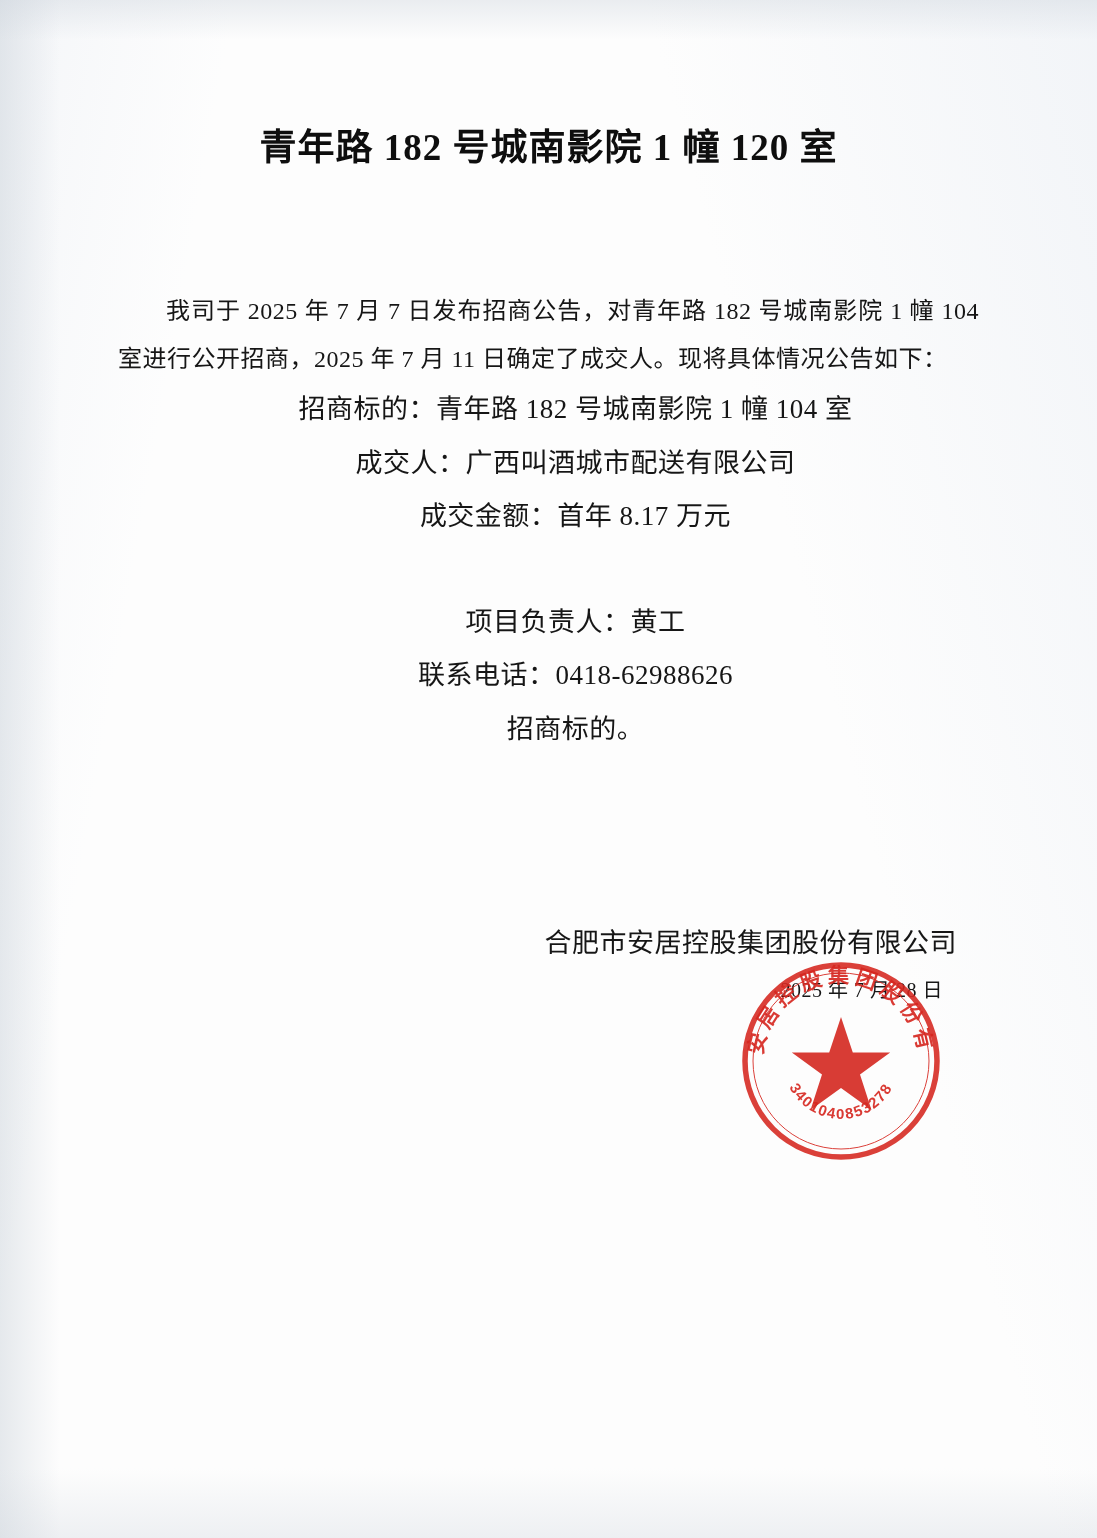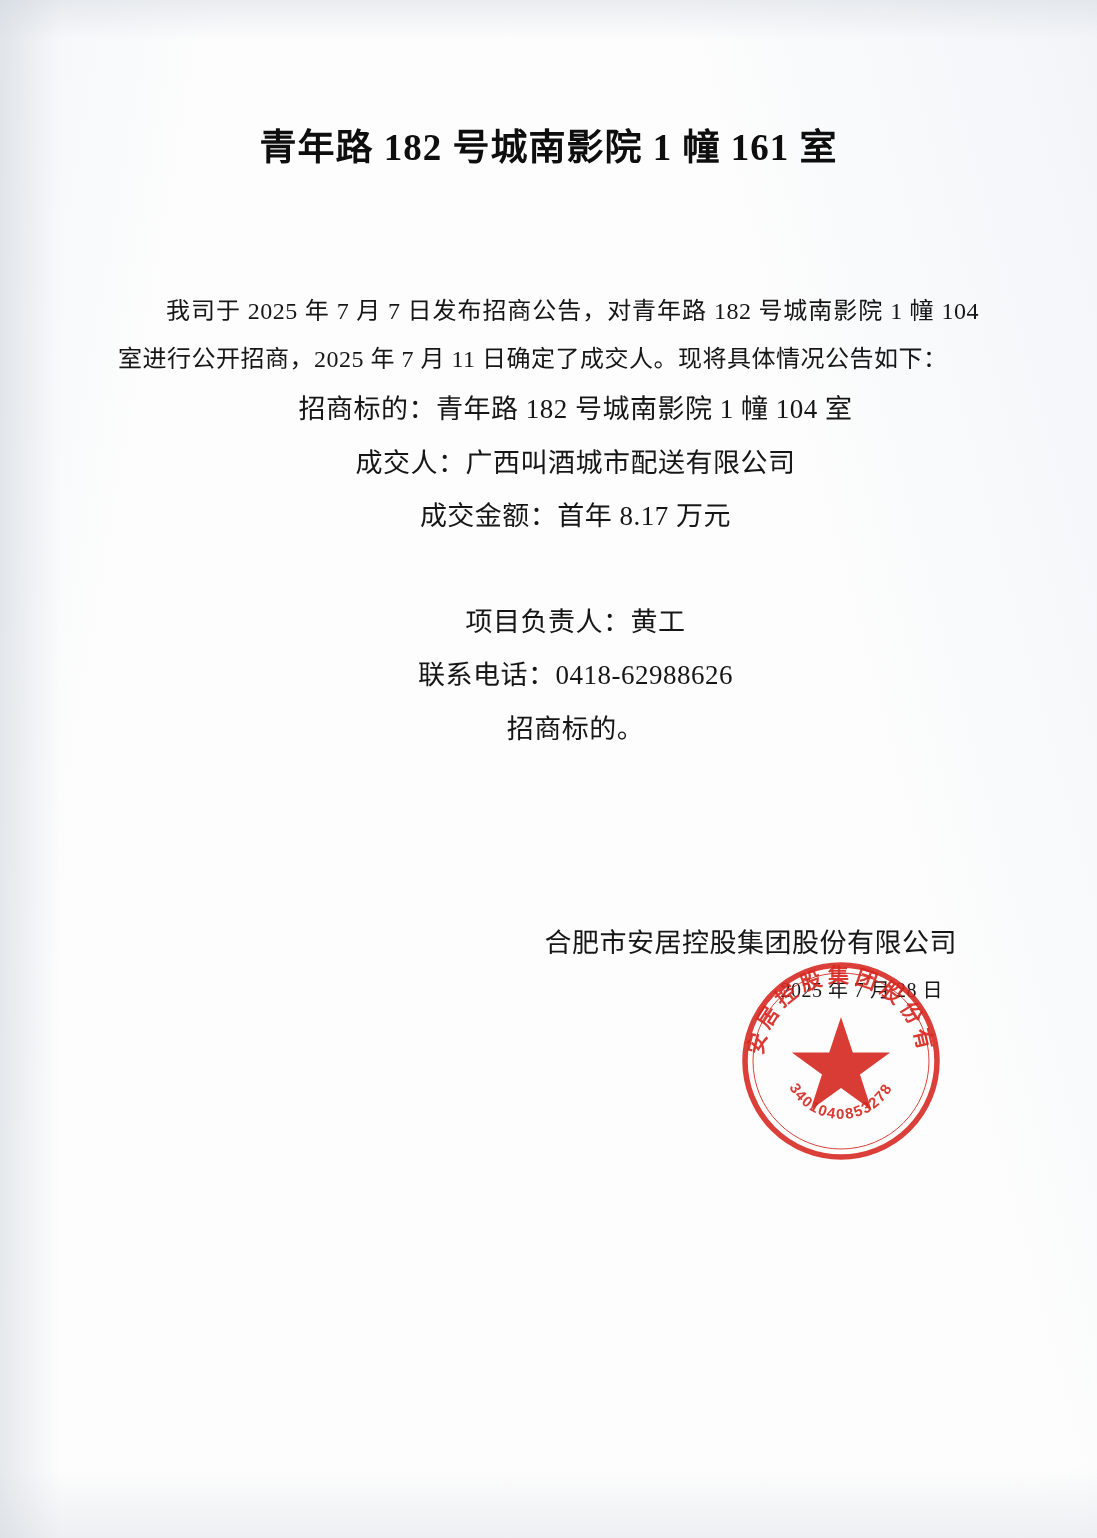--- a/index.html
+++ b/index.html
@@ -132,21 +132,21 @@
 <body>
 
 <div class="page">
   <div class="scan-shadow-left"></div>
   <div class="scan-shadow-top"></div>
   <div class="scan-shadow-bottom"></div>
 
   <div class="content">
 
     <h1 class="doc-title">
-      <span>青年路 182 号城南影院 1 幢 161 室</span>
+      <span>青年路 182 号城南影院 1 幢 120 室</span>
     </h1>
 
     <div class="body-block">
       <p class="para indent">我司于 2025 年 7 月 7 日发布招商公告，对青年路 182 号城南影院 1 幢 104 室进行公开招商，2025 年 7 月 11 日确定了成交人。现将具体情况公告如下：</p>
 
       <p class="list-line">招商标的：青年路 182 号城南影院 1 幢 104 室</p>
       <p class="list-line">成交人：广西叫酒城市配送有限公司</p>
       <p class="list-line">成交金额：首年 8.17 万元</p>
 
       <div class="gap"></div>

